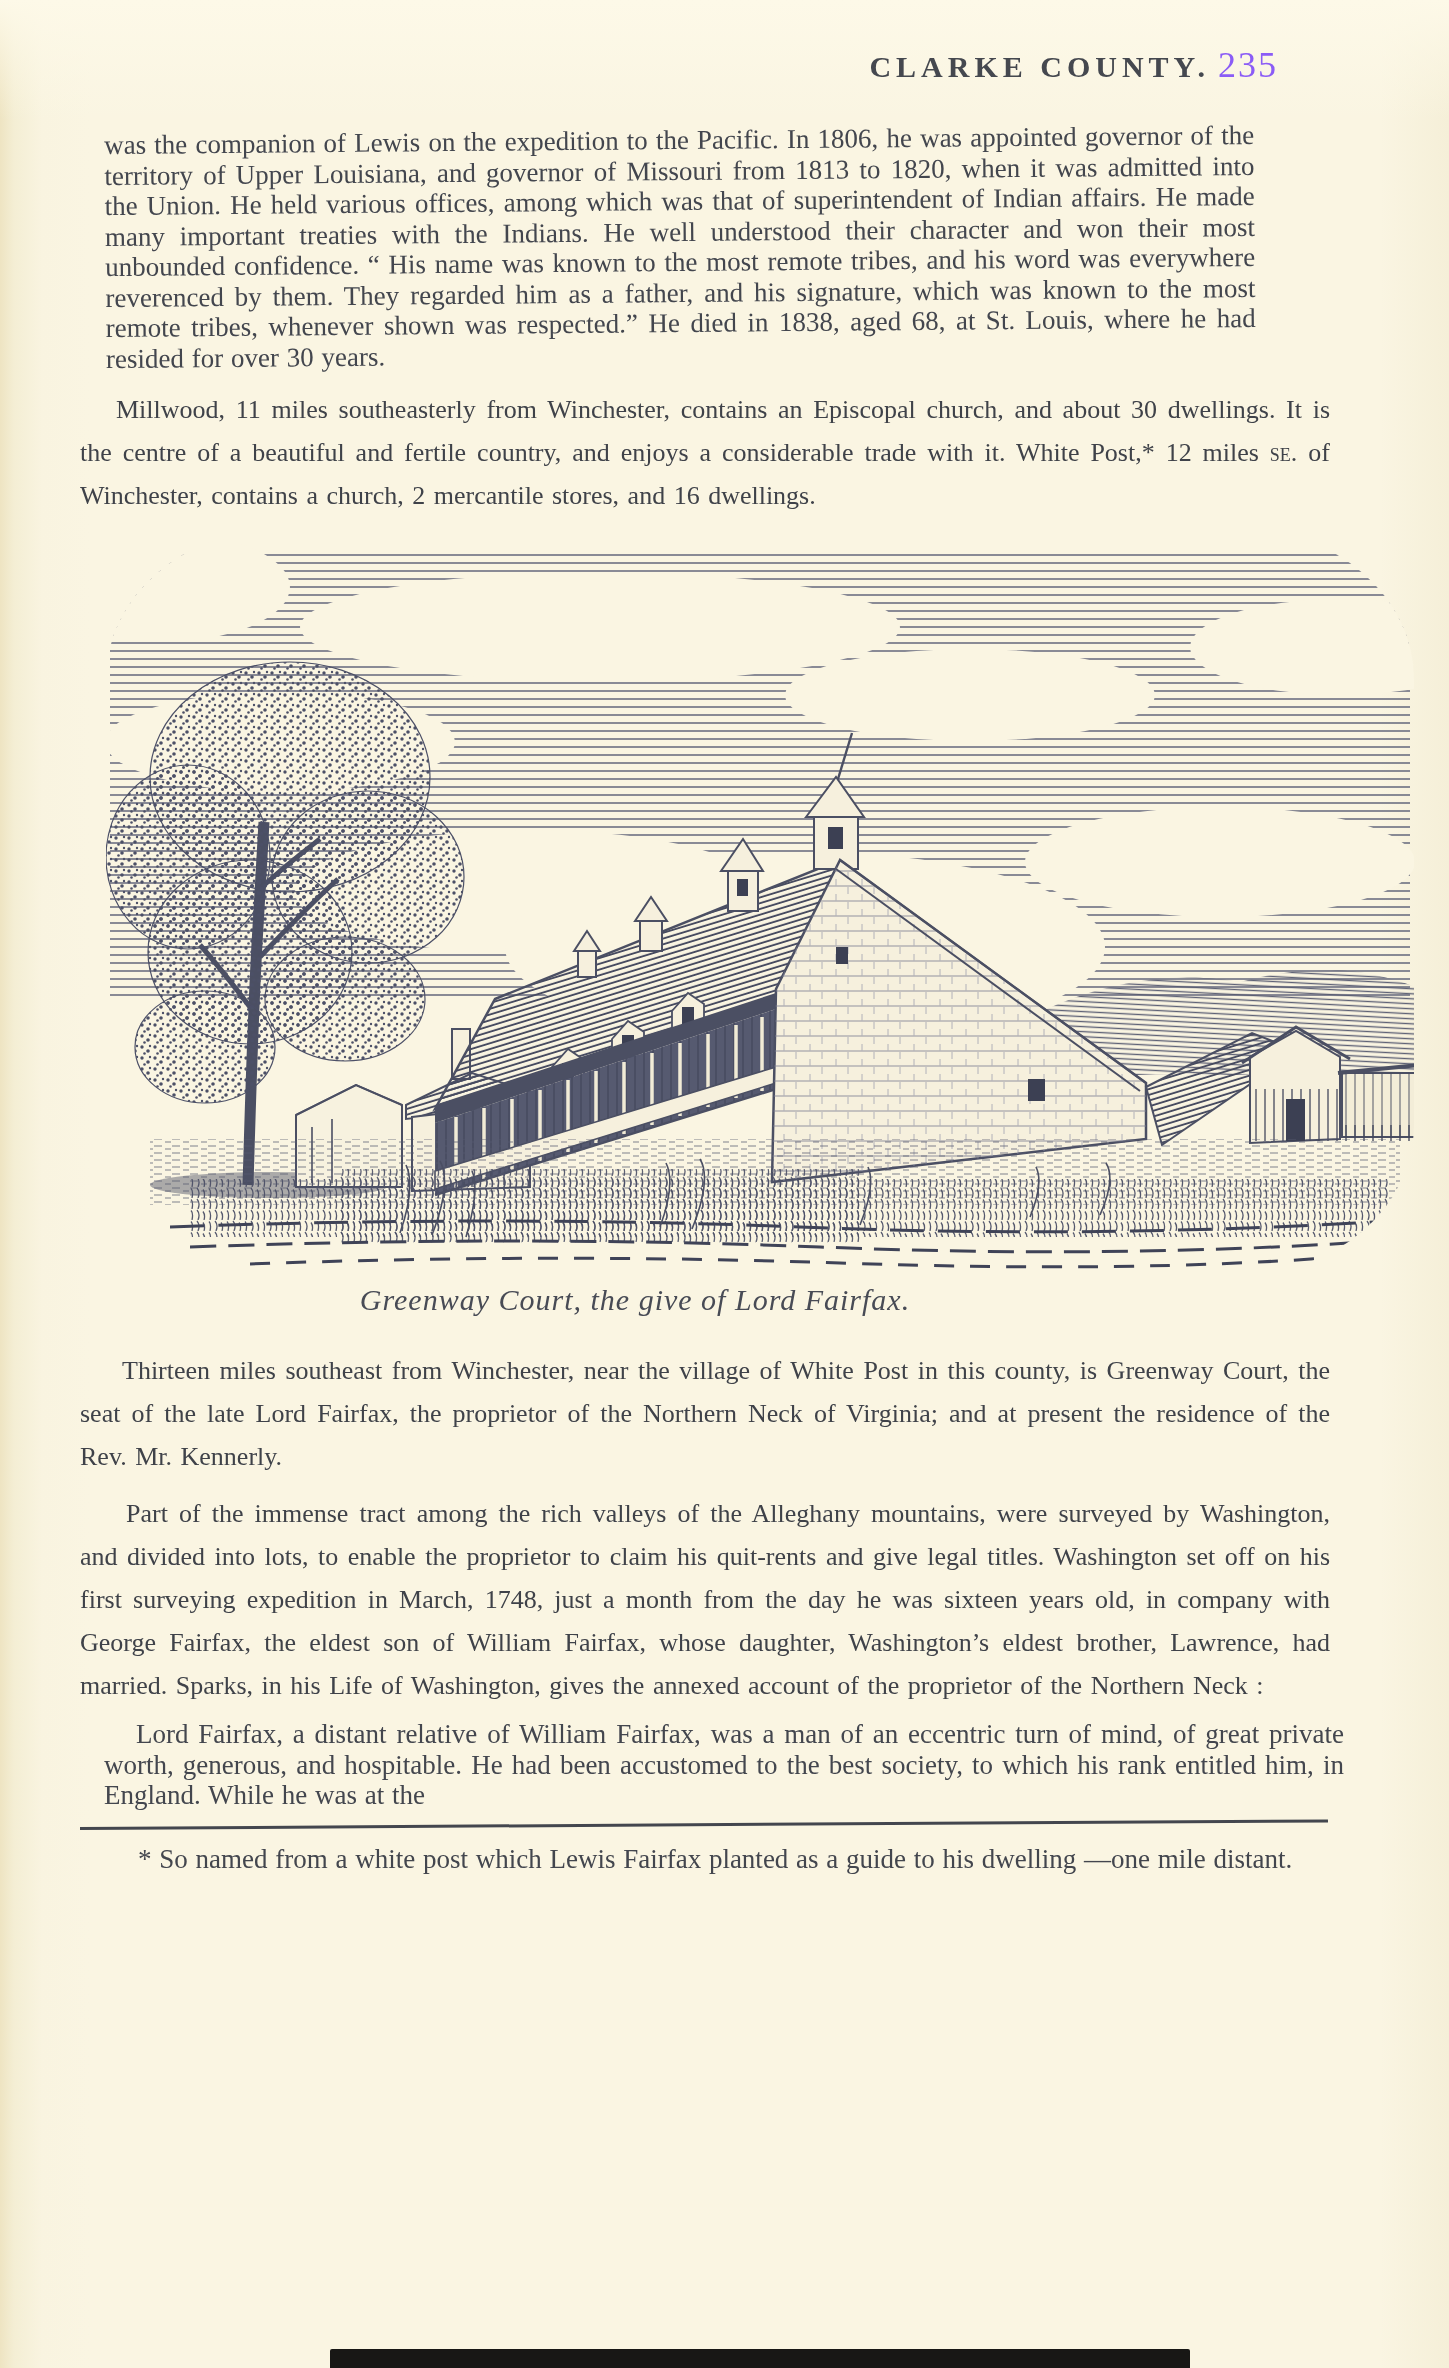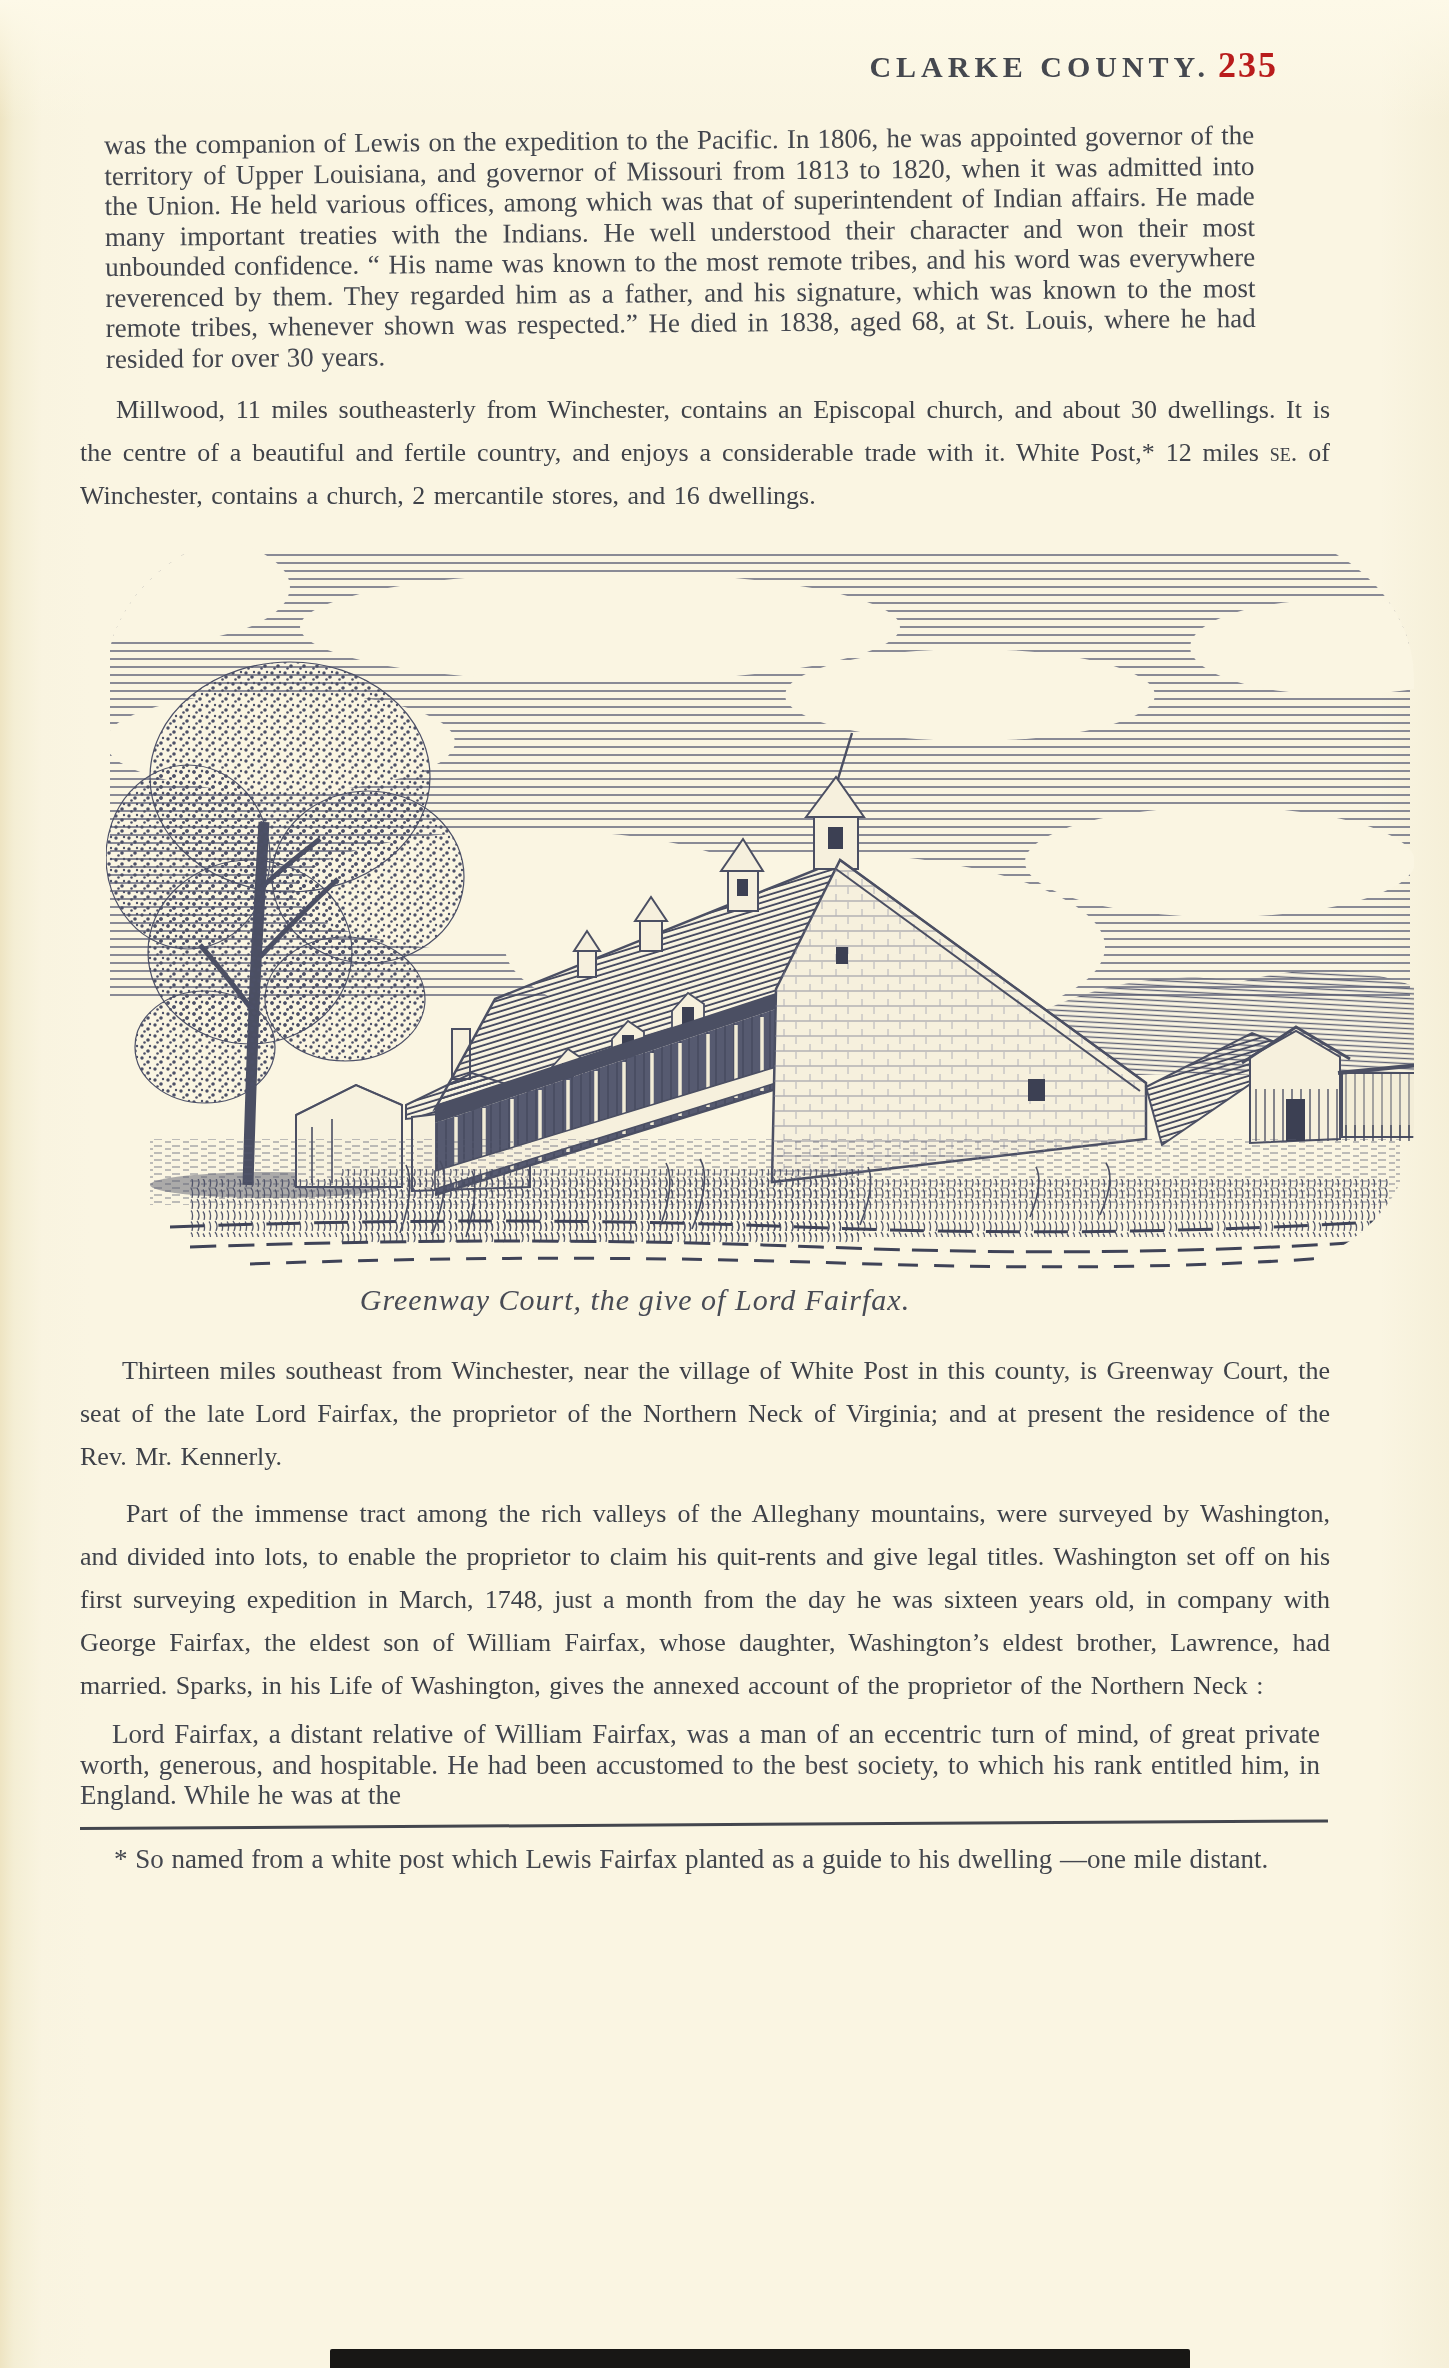--- a/index.html
+++ b/index.html
@@ -19,26 +19,27 @@
     content:"";position:absolute;inset:0;
     background:linear-gradient(180deg,#fdf9e8 0%,rgba(250,245,226,0) 120px);
   }
   .content{position:absolute;left:80px;top:50px;width:1250px;}
   .header{position:relative;height:46px;}
   .header .title{
     display:block;text-align:right;margin-right:120px;
     font-size:30px;letter-spacing:5px;font-weight:600;color:#45484f;
   }
   .header .pagenum{
-    position:absolute;right:52px;top:-6px;font-size:36px;color:#b91c1c;letter-spacing:2px;font-weight:bold;
+    position:absolute;right:52px;top:-6px;font-size:36px;color:#8b5cf6;letter-spacing:2px;
   }
   p{margin:0;}
   .small-type{
     font-size:27px;line-height:30.5px;text-align:justify;color:#43464e;
     word-spacing:1px;
+    margin-left:24px;
   }
   .intro{
     width:1150px;margin-left:24px;margin-top:34px;
     transform:rotate(-0.5deg);transform-origin:left top;
   }
   .large-type{
     font-size:26px;line-height:43px;text-align:justify;color:#3f4249;word-spacing:2px;
   }
   .p-millwood{margin-top:14px;text-indent:36px;}
   .sc{font-variant:small-caps;}

